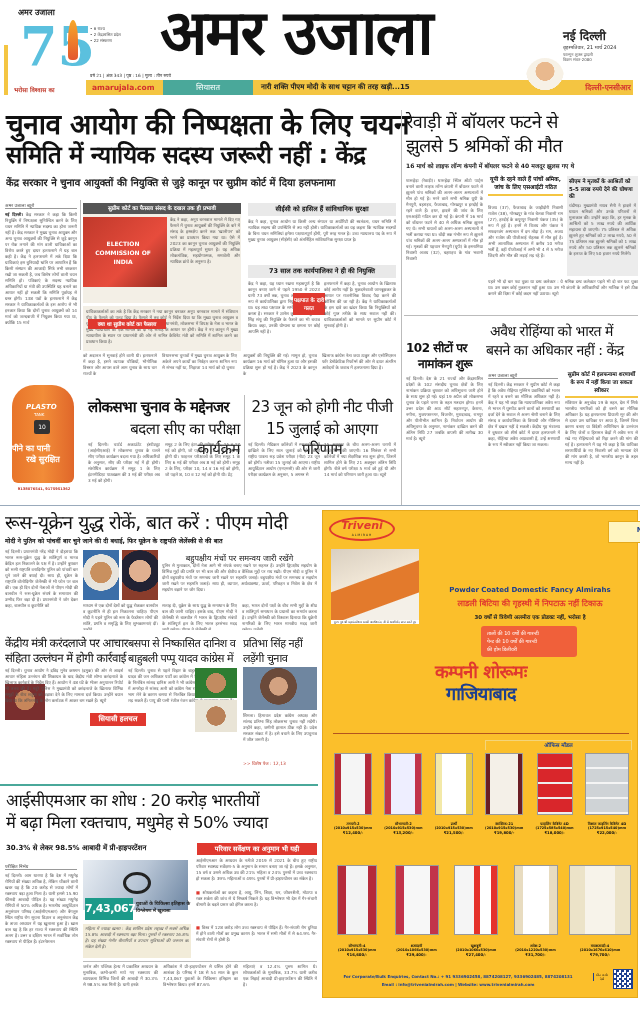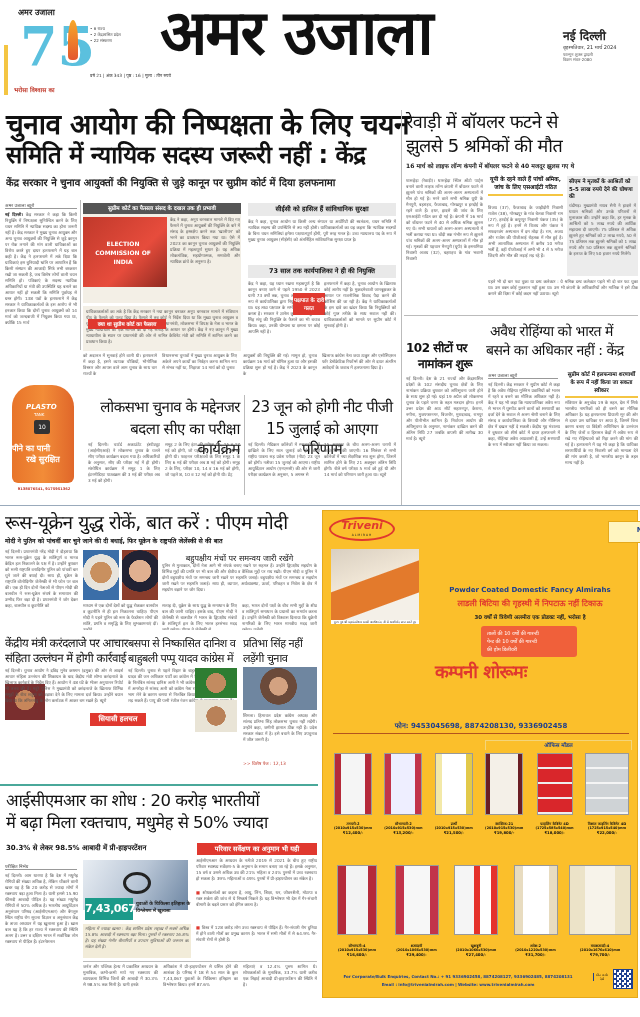--- a/index.html
+++ b/index.html
@@ -35,20 +35,27 @@
 
   <div class="abs hl" style="left:160px;top:-8px;font-size:62px;line-height:82px;color:#111;letter-spacing:-2px;font-weight:900">अमर उजाला</div>
 
   <div class="abs" style="left:563px;top:27px">
     <div style="font-size:12px;font-weight:bold;color:#222">नई दिल्ली</div>
     <div style="font-size:5px;color:#333">बृहस्पतिवार, 21 मार्च 2024</div>
     <div style="font-size:4px;color:#555;margin-top:2px">फाल्गुन शुक्ल द्वादशी</div>
     <div style="font-size:4px;color:#555">विक्रम संवत-2080</div>
   </div>
 
+  <div class="abs" style="left:86px;top:80px;width:554px;height:15px">
+    <div class="abs" style="left:0;top:0;width:77px;height:15px;background:#f4c542;color:#d32f2f;font-size:7.5px;font-weight:bold;line-height:15px;padding-left:6px">amarujala.com</div>
+    <div class="abs" style="left:77px;top:0;width:90px;height:15px;background:#4aa89a;color:#fff;font-size:8px;line-height:15px;text-align:center">सियासत</div>
+    <div class="abs" style="left:167px;top:0;width:380px;height:15px;background:#f4c542;color:#222;font-size:7px;font-weight:bold;line-height:15px;padding-left:8px">नारी शक्ति पीएम मोदी के साथ चट्टान की तरह खड़ी...15</div>
+    <div class="abs" style="left:440px;top:-22px;width:38px;height:38px;border-radius:50% 50% 4px 4px;background:radial-gradient(circle at 50% 35%,#e9b98e 0 30%,#f7f1e6 31% 60%,transparent 61%)"></div>
+    <div class="abs" style="left:490px;top:0;width:64px;height:15px;color:#d32f2f;font-size:7.5px;font-weight:bold;line-height:15px;text-align:center">दिल्ली-एनसीआर</div>
+  </div>
 </div>
 
 <div class="abs hl" style="left:6px;top:110px;font-size:28px;line-height:30px;white-space:nowrap">चुनाव आयोग की निष्पक्षता के लिए चयन</div>
 <div class="abs hl" style="left:6px;top:140px;font-size:24px;line-height:30px;white-space:nowrap">समिति में न्यायिक सदस्य जरूरी नहीं : केंद्र</div>
 <div class="abs" style="left:6px;top:175px;width:390px;font-size:10px;font-weight:bold;color:#222;white-space:nowrap;overflow:hidden">केंद्र सरकार ने चुनाव आयुक्तों की नियुक्ति से जुड़े कानून पर सुप्रीम कोर्ट में दिया हलफनामा</div>
 <div class="abs" style="left:5px;top:202px;font-size:4.5px;color:#444;border-bottom:1px solid #999;width:72px">अमर उजाला ब्यूरो</div>
 
 <div class="abs txt" style="left:5px;top:212px;width:72px;height:140px">
   <b>नई दिल्ली।</b> <span>केंद्र सरकार ने कहा कि किसी नियुक्ति में निष्पक्षता सुनिश्चित करने के लिए चयन समिति में न्यायिक सदस्य का होना जरूरी नहीं है। केंद्र सरकार ने मुख्य चुनाव आयुक्त और अन्य चुनाव आयुक्तों की नियुक्ति से जुड़े कानून पर रोक लगाने की मांग वाली याचिकाओं का विरोध करते हुए दायर हलफनामे में यह बात कही है। केंद्र ने हलफनामे में तर्क दिया कि याचिकाएं इस बुनियादी भ्रांति पर आधारित हैं कि किसी संस्थान की आजादी सिर्फ तभी बरकरार रखी जा सकती है, जब विशेष लोगों वाली चयन समिति हो। पत्रिकाएं के सदस्य न्यायिक अधिकारियों या मंत्री की उपस्थिति यह बताने का आधार नहीं हो सकती कि समिति पूर्वाग्रह से ग्रस्त होगी। 138 पन्नों के हलफनामे में केंद्र सरकार ने याचिकाकर्ताओं के इस आरोप से भी इनकार किया कि दोनों चुनाव आयुक्तों को 14 मार्च को जल्दबाजी में नियुक्त किया गया था, क्योंकि 15 मार्च</span>
 </div>
@@ -86,21 +93,21 @@
 <div class="abs" style="left:6px;top:385px;width:73px;height:110px;background:#fff">
   <div class="abs" style="left:6px;top:0;width:62px;height:98px;background:linear-gradient(90deg,#e8742a,#f28c38 50%,#e0672a);border-radius:22px 22px 6px 6px"></div>
   <div class="abs" style="left:20px;top:18px;font-size:7px;font-weight:bold;color:#fff;font-style:italic">PLASTO</div>
   <div class="abs" style="left:28px;top:27px;font-size:4px;color:#fff">TANK</div>
   <div class="abs" style="left:28px;top:35px;width:16px;height:14px;background:#333;color:#fff;font-size:6px;text-align:center;line-height:14px;border-radius:2px">10</div>
   <div class="abs" style="left:6px;top:57px;width:50px;text-align:left;font-size:8px;font-weight:bold;color:#fff">पीने का पानी</div>
   <div class="abs" style="left:6px;top:68px;width:62px;text-align:center;font-size:8px;font-weight:bold;color:#fff">रखे सुरक्षित</div>
   <div class="abs" style="left:4px;top:102px;width:68px;font-size:3.6px;font-weight:bold;color:#c0392b;text-align:center">9138076541, 9175951362</div>
 </div>
 
-<div class="abs hl" style="left:88px;top:397px;font-size:15px;line-height:20px;width:152px;text-align:right;font-weight:normal">लोकसभा चुनाव के मद्देनजर</div>
+<div class="abs hl" style="left:88px;top:397px;font-size:15px;line-height:20px;width:152px;text-align:left;font-weight:bold">लोकसभा चुनाव के मद्देनजर</div>
 <div class="abs hl" style="left:88px;top:419px;font-size:15px;line-height:20px;width:152px;text-align:right;font-weight:normal">बदला सीए का परीक्षा कार्यक्रम</div>
 <div class="abs txt" style="left:88px;top:442px;width:72px;height:53px">नई दिल्ली। चार्टर्ड अकाउंटेंट इंस्टीट्यूट (आईसीएआई) ने लोकसभा चुनाव के चलते सीए परीक्षा कार्यक्रम बदला गया है। अधिकारियों के अनुसार, सीए की परीक्षा मई में ही होगी। संशोधित कार्यक्रम में समूह 1 के लिए इंटरमीडिएट पाठ्यक्रम की 3 मई की परीक्षा अब 3 मई को होगी।</div>
 <div class="abs txt" style="left:165px;top:442px;width:75px;height:53px">समूह 2 के लिए इंटर की परीक्षा 11, 15 व 17 मई को होगी, जो पहले 9, 11 व 13 मई को होनी थी। फाइनल परीक्षाओं के लिए समूह 1 के लिए 6 मई की परीक्षा अब 8 मई को होगी। समूह 2 के लिए, परीक्षा 10, 14 व 16 मई को होगी, जो पहले 8, 10 व 12 मई को होनी थी। प्रेट्र</div>
 <div class="vline" style="left:244px;top:395px;height:100px"></div>
 
 <div class="abs hl" style="left:248px;top:397px;font-size:15px;line-height:20px;width:148px;text-align:center;font-weight:normal">23 जून को होगी नीट पीजी</div>
 <div class="abs hl" style="left:248px;top:419px;font-size:15px;line-height:20px;width:148px;text-align:center;font-weight:normal">15 जुलाई को आएगा परिणाम</div>
 <div class="abs txt" style="left:248px;top:442px;width:72px;height:53px">नई दिल्ली। मेडिकल कॉलेजों में स्नातकोत्तर में दाखिले के लिए सात जुलाई को होने वाली राष्ट्रीय पात्रता सह प्रवेश परीक्षा (नीट) 23 जून को होगी। नतीजा 15 जुलाई को आएगा। राष्ट्रीय आयुर्विज्ञान आयोग (एनएमसी) की ओर से जारी परीक्षा कार्यक्रम के अनुसार, 5 अगस्त से</div>
 <div class="abs txt" style="left:324px;top:442px;width:72px;height:53px">15 अक्तूबर के बीच अलग-अलग चरणों में काउंसलिंग की जाएगी। 16 सितंबर से सभी कॉलेजों में नया शैक्षणिक सत्र शुरू होगा, जिसमें शामिल होने के लिए 21 अक्तूबर अंतिम तिथि होगी। बीते वर्ष परीक्षा 5 मार्च को हुई थी और 14 मार्च को परिणाम जारी हुआ था। ब्यूरो</div>
 
@@ -202,21 +209,21 @@
   </div>
   <div class="abs" style="left:102px;top:75px;width:210px;text-align:center;font-size:7px;font-weight:bold;color:#1d3f8f">Powder Coated Domestic Fancy Almirahs</div>
   <div class="abs" style="left:102px;top:86px;width:210px;text-align:center;font-size:8px;font-weight:bold;color:#e0382f">लाडली बिटिया की गृहस्थी में निपटाऊ नहीं टिकाऊ</div>
   <div class="abs" style="left:102px;top:102px;width:210px;text-align:center;font-size:5.5px;font-weight:bold;color:#222">30 वर्षों से त्रिवेणी अलमीरा एक प्रोडक्ट नहीं, भरोसा है</div>
   <div class="abs" style="left:158px;top:115px;width:96px;height:31px;background:#f0603a;border-radius:3px;padding:3px 6px;color:#fff;font-size:5px;line-height:8px">
     <div>तालों की 10 वर्षों की गारन्टी</div>
     <div>पेन्ट की 10 वर्षों की गारन्टी</div>
     <div>फ्री होम डिलीवरी</div>
   </div>
   <div class="abs hl" style="left:0;top:150px;width:316px;text-align:center;font-size:18px;line-height:22px;color:#e0382f">कम्पनी शोरूमः</div>
-  <div class="abs" style="left:0;top:210px;width:316px;text-align:center;font-size:7px;font-weight:bold;color:#1d3f8f">फोन: 9453045698, 8874208130, 9336902458</div>
+  <div class="abs hl" style="left:0;top:172px;width:316px;text-align:center;font-size:18px;line-height:22px;color:#1d3f8f">गाजियाबाद</div>
   <div class="abs" style="left:10px;top:222px;width:296px;height:1px;background:#b3541e"></div>
   <div class="abs" style="left:162px;top:229px;width:147px;height:10px;border:1px solid #f4d57a;border-bottom:none">
     <div style="text-align:center;font-size:5.5px;font-weight:bold;color:#1d3f8f">ऑफिस मॉडल</div>
   </div>
 
   <div class="abs" style="left:6px;top:242px;width:304px;height:100px;display:flex;justify-content:space-between">
     <div style="width:48px;text-align:center">
       <div style="margin:0 auto;width:38px;height:62px;background:linear-gradient(90deg,#b52a3a 0 18%,#f5f5f5 18% 82%,#b52a3a 82%);border:1px solid #999"></div>
       <div style="font-size:3.6px;font-weight:bold;margin-top:6px">तनमती-2</div>
       <div style="font-size:3.4px;font-weight:bold">(2010x915x530)mm</div>

